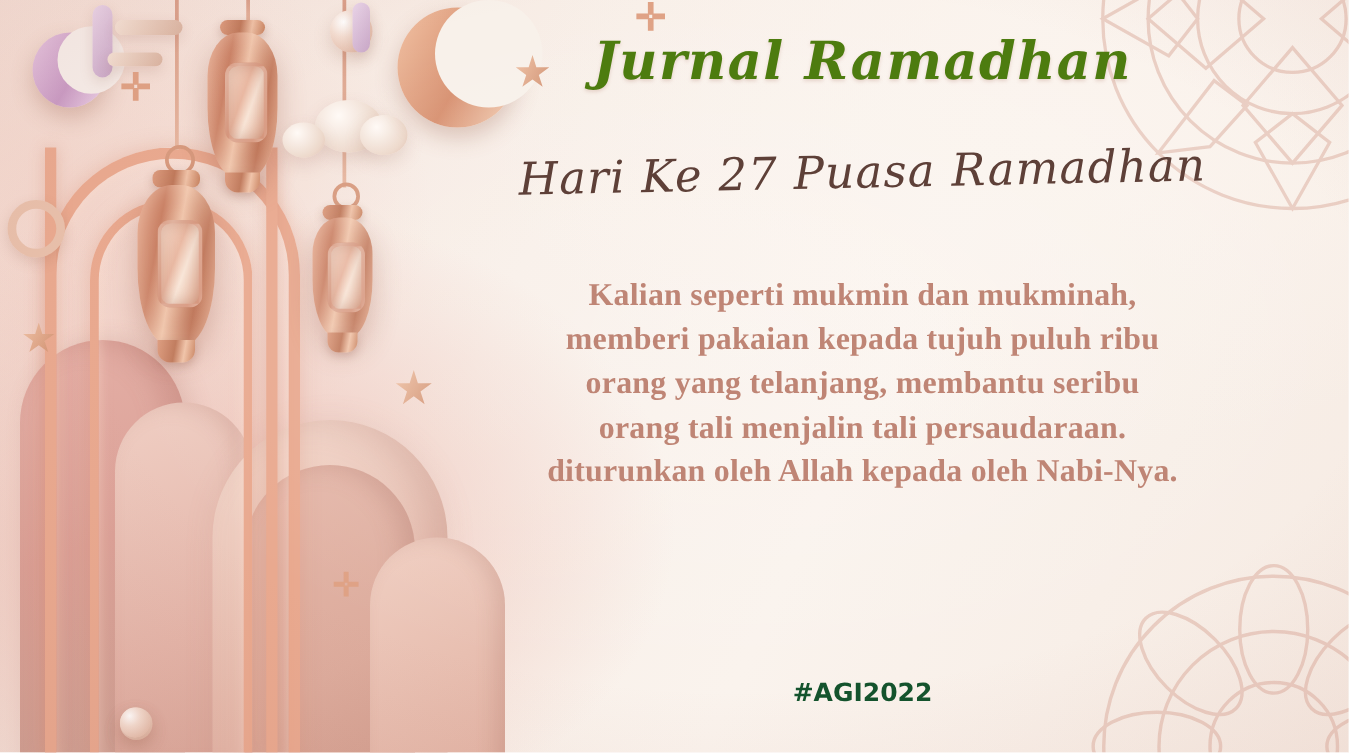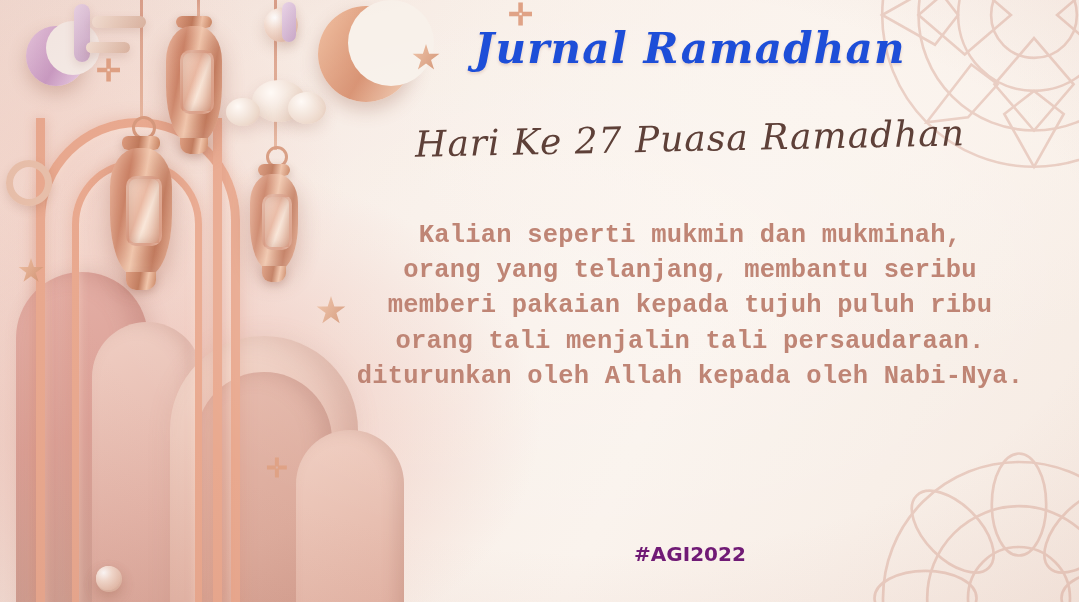--- a/index.html
+++ b/index.html
@@ -203,51 +203,51 @@
     text-align: center;
   }
   .title {
     position: absolute;
     left: 0; right: 0; top: 24px;
     font-family: "DejaVu Serif", serif;
     font-weight: 700;
     font-style: italic;
     font-size: 42px;
     letter-spacing: 1.2px;
-    color: #1d4ed8;
+    color: #4d7c0f;
     text-shadow: 0 2px 3px rgba(170,110,95,.25);
   }
   .subtitle {
     position: absolute;
     left: 0; right: 0; top: 118px;
     font-family: "DejaVu Serif", serif;
     font-style: italic;
     font-size: 36px;
     letter-spacing: 1px;
     color: #5e4038;
     transform: rotate(-1.2deg);
   }
   .body-text {
     position: absolute;
     left: 8px; right: 8px; top: 218px;
-    font-family: Liberation Mono, monospace;
+    font-family: Liberation Serif, serif;
     font-weight: 700;
     font-size: 25.5px;
     line-height: 1.38;
     color: #bf8575;
     letter-spacing: .2px;
   }
   .hashtags {
     position: absolute;
     left: 0; right: 0; bottom: 32px;
     font-family: "DejaVu Sans", sans-serif;
     font-weight: 700;
     font-size: 20px;
     line-height: 1.6;
-    color: #701a75;
+    color: #14532d;
     margin-top: 24px;
   }
   .hashtags div { margin: 0; }
 </style>
 </head>
 <body>
 
 <div id="canvas">
 
   <div class="bg-base"></div>
@@ -358,22 +358,22 @@
   <div class="sphere" style="left:96px; top:566px; width:24px; height:24px;"></div>
 
   <div class="vignette"></div>
 
   <div class="content">
     <div class="title">Jurnal Ramadhan</div>
     <div class="subtitle">Hari Ke 27 Puasa Ramadhan</div>
 
     <div class="body-text">
       <div>Kalian seperti mukmin dan mukminah,</div>
+      <div>memberi pakaian kepada tujuh puluh ribu</div>
       <div>orang yang telanjang, membantu seribu</div>
-      <div>memberi pakaian kepada tujuh puluh ribu</div>
       <div>orang tali menjalin tali persaudaraan.</div>
       <div>diturunkan oleh Allah kepada oleh Nabi-Nya.</div>
     </div>
 
     <div class="hashtags">
       <div>#AGI2022</div>
     </div>
   </div>
 
 </div>

